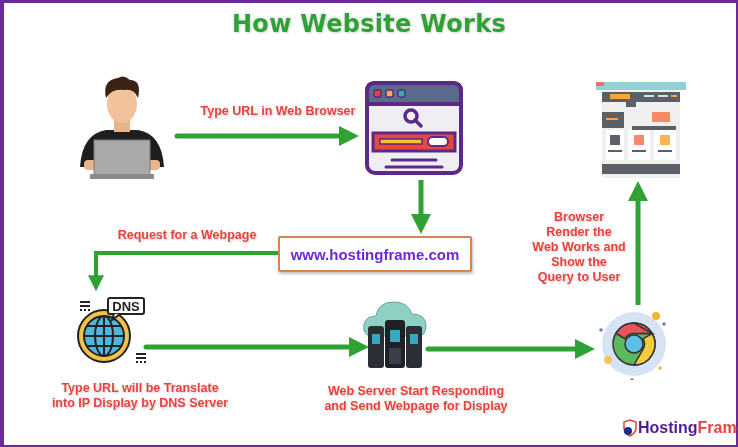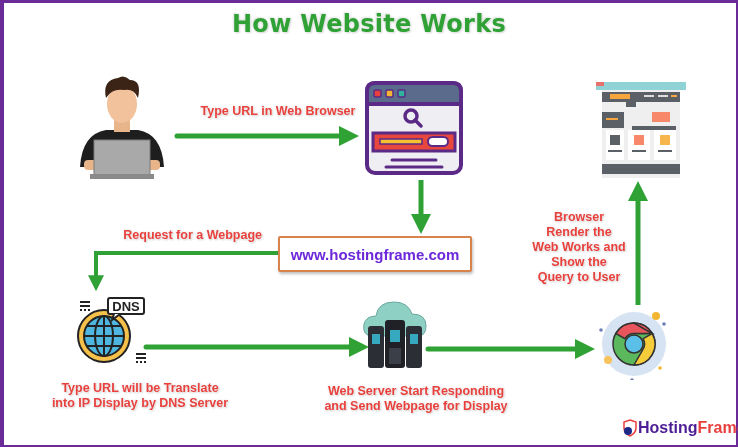--- a/index.html
+++ b/index.html
@@ -126,21 +126,21 @@
   <circle cx="36" cy="74" r="1.8" fill="#6e7fb8"></circle>
   <circle cx="64" cy="62" r="1.8" fill="#f2b632"></circle>
   <circle cx="38" cy="38" r="21" fill="#5cb85c" stroke="#333" stroke-width="1.5"></circle>
   <path d="M38,17 A21,21 0 0 1 56.2,27.5 L38,27.5 Z" fill="#e8555d" stroke="#333" stroke-width="1.5"></path>
   <path d="M19.8,27.5 A21,21 0 0 1 38,17 L56.2,27.5 L38,27.5 A10.5,10.5 0 0 0 28.9,32.7 Z" fill="#e8555d" stroke="#333" stroke-width="1.5"></path>
   <path d="M56.2,27.5 A21,21 0 0 1 38,59 L47.1,43.2 A10.5,10.5 0 0 0 47.1,32.7 Z" fill="#f5cc3a" stroke="#333" stroke-width="1.5"></path>
   <circle cx="38" cy="38" r="9" fill="#5bc0e8" stroke="#333" stroke-width="1.5"></circle>
 </svg>
 
 <div class="abs lbl" style="left:186px;top:104px;width:160px;margin-left:12px;">Type URL in Web Browser</div>
-<div class="abs lbl" style="left:112px;top:228px;width:150px;text-align:right;">Request for a Webpage</div>
+<div class="abs lbl" style="left:112px;top:228px;width:150px;">Request for a Webpage</div>
 <div class="abs urlbox">
     <span>www.hostingframe.com</span>
   </div>
 
 <div class="abs lbl" style="left:502px;top:210px;width:154px;">
   <div>Browser</div>
   <div>Render the</div>
   <div>Web Works and</div>
   <div>Show the</div>
   <div>Query to User</div>

